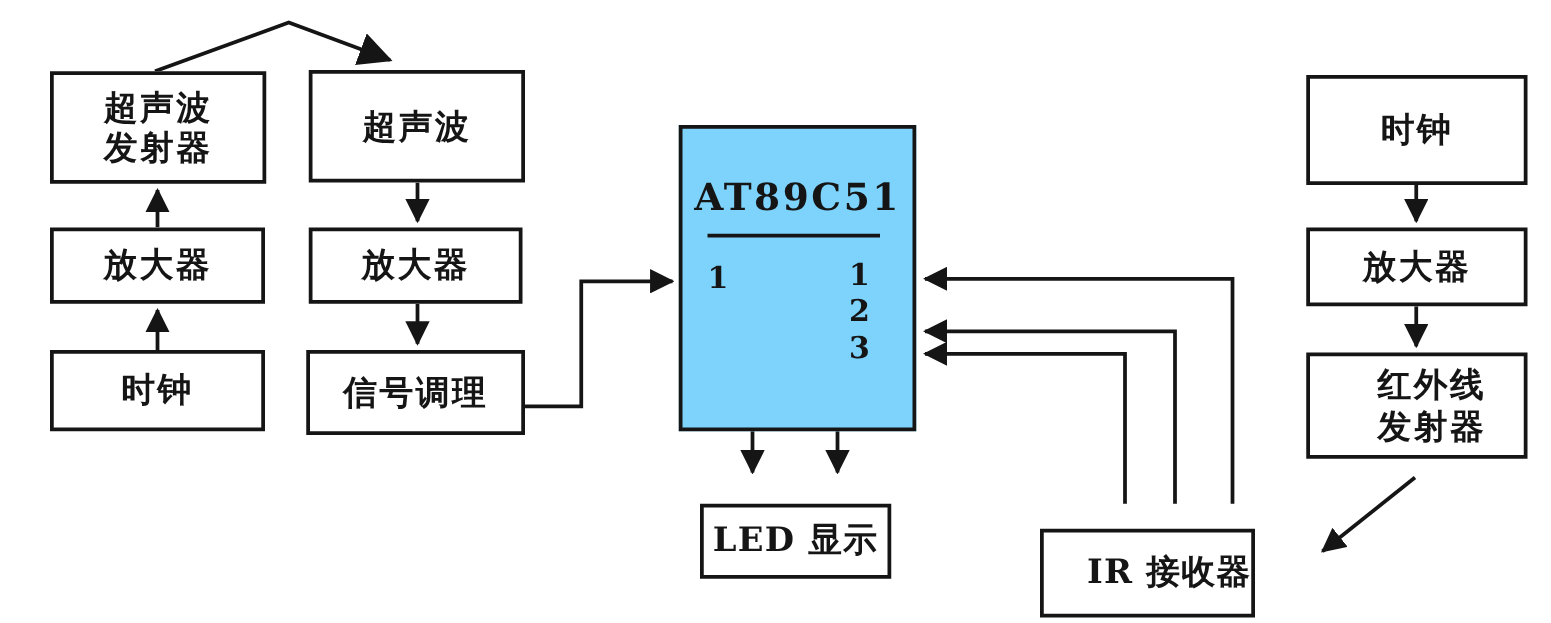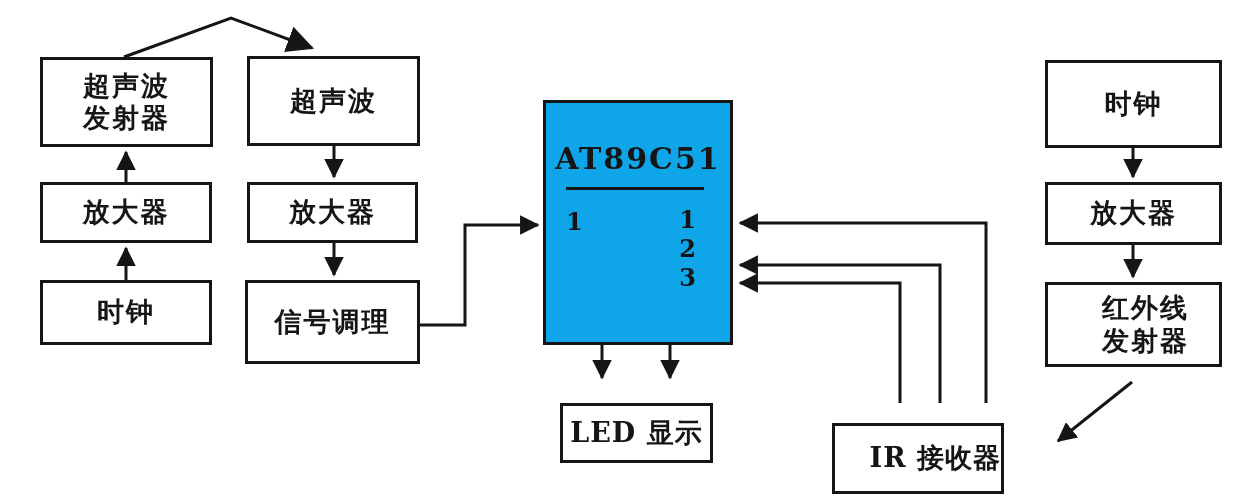--- a/index.html
+++ b/index.html
@@ -38,21 +38,21 @@
   }
   .latin-label {
     font-family: "DejaVu Serif", "Liberation Serif", serif;
     letter-spacing: 1px;
     margin-top: 20px;
   }
   .mcu {
     position: absolute;
     box-sizing: border-box;
     border: 3px solid #151515;
-    background: #0ea5e9;
+    background: #7dd3fc;
     color: #151515;
   }
   .mcu-title {
     position: absolute;
     left: 0; right: 0;
     top: 38px;
     text-align: center;
     font-family: "DejaVu Serif", "Liberation Serif", serif;
     font-weight: 700;
     font-size: 30px;
@@ -85,21 +85,21 @@
     font-weight: 700;
     font-size: 24px;
     line-height: 29px;
   }
   
   .n-ultra-tx   { left: 40px;   top: 57px;  width: 173px; height: 90px; }
   .n-amp-left   { left: 40px;   top: 182px; width: 172px; height: 61px; }
   .n-clock-left { left: 40px;   top: 280px; width: 172px; height: 65px; }
   .n-ultra-rx   { left: 247px;  top: 56px;  width: 173px; height: 90px; }
   .n-amp-mid    { left: 247px;  top: 182px; width: 171px; height: 61px; }
-  .n-sigcond    { left: 245px;  top: 280px; width: 175px; height: 84px; }
+  .n-sigcond    { left: 245px;  top: 280px; width: 175px; height: 68px; }
   .n-mcu        { left: 543px;  top: 100px; width: 190px; height: 245px; }
   .n-led        { left: 560px;  top: 383px; width: 153px; height: 60px; }
   .n-clock-right{ left: 1045px; top: 60px;  width: 177px; height: 88px; }
   .n-amp-right  { left: 1045px; top: 182px; width: 177px; height: 63px; }
   .n-ir-tx      { left: 1045px; top: 282px; width: 177px; height: 85px; padding-left: 24px; }
   .n-ir-rx      { left: 832px;  top: 403px; width: 172px; height: 71px; align-items: flex-end; }
 </style>
 </head>
 <body>
 

